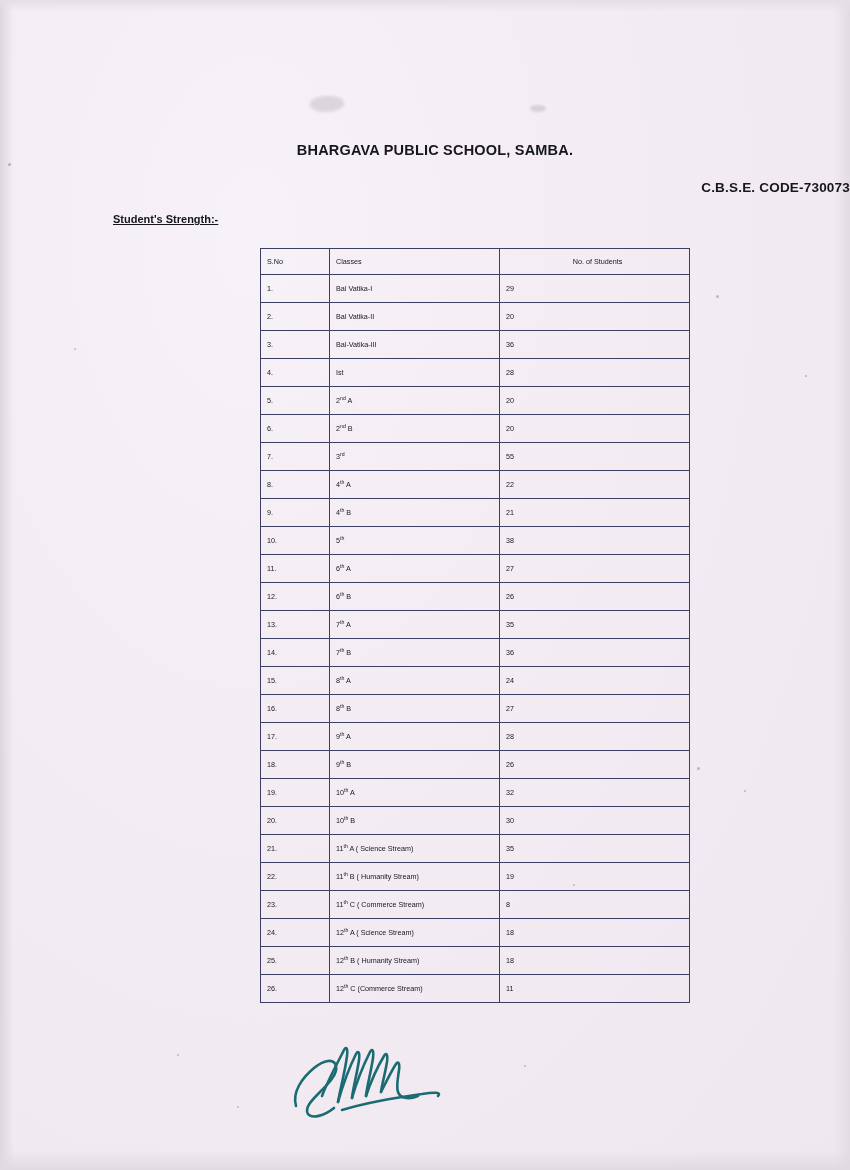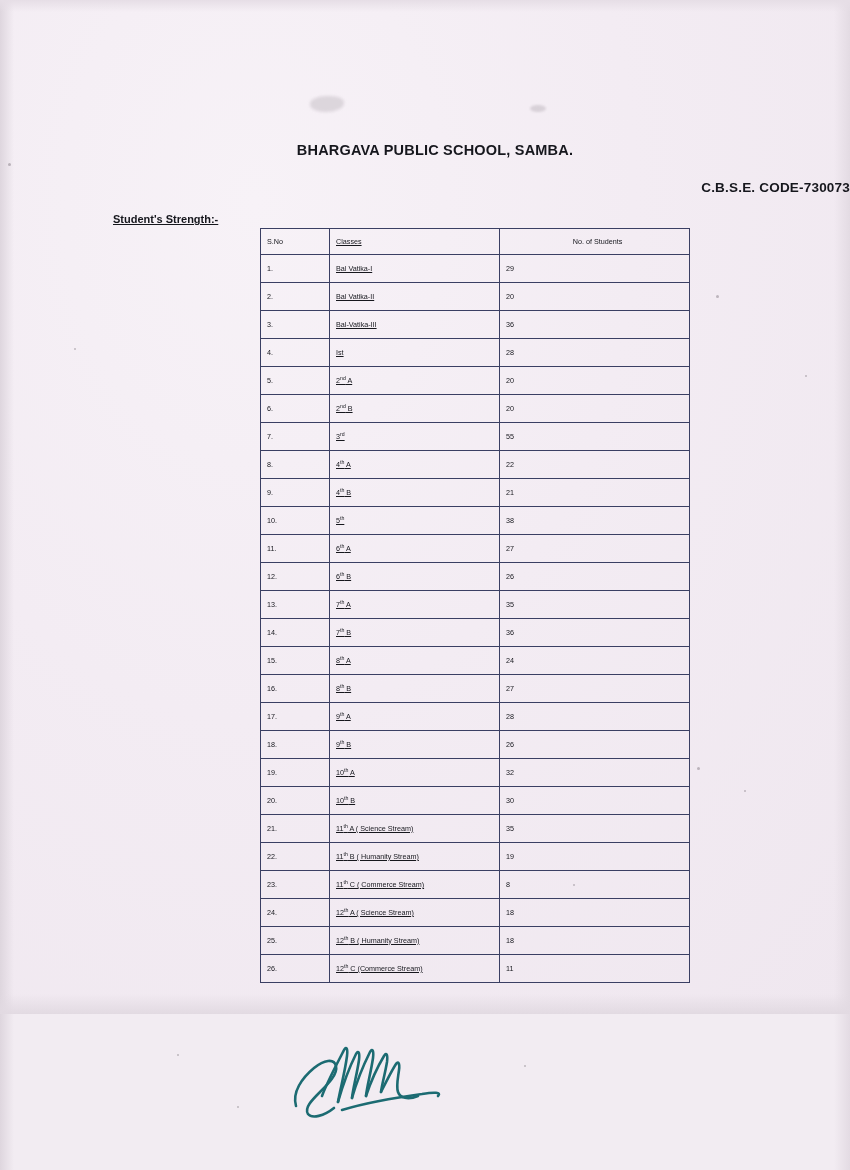--- a/index.html
+++ b/index.html
@@ -12,21 +12,21 @@
     background: #f2ecf2;
     font-family: "Liberation Sans", sans-serif;
     overflow: hidden;
     position: relative;
   }
   
   .page {
     position: absolute;
     left: 0; top: 0;
     width: 850px;
-    height: 1014px;
+    height: 1170px;
     background:
       radial-gradient(ellipse at 30% 20%, #f7f2f7 0%, #f3ecf3 45%, #efe7ef 100%);
   }
   .edge-left {
     position: absolute;
     left: 0; top: 0;
     width: 14px; height: 1170px;
     background: linear-gradient(to right, #ded6de, rgba(240,233,240,0));
   }
   .edge-right {
@@ -101,40 +101,40 @@
     font-size: 11px;
     font-weight: bold;
     color: #15161c;
     text-decoration: underline;
     margin-left: 13px;
   }
 
   table.strength {
     position: absolute;
     left: 260px;
-    top: 228px;
+    top: 248px;
     width: 408px;
     border-collapse: collapse;
     table-layout: fixed;
   }
   table.strength td {
     border: 1px solid #3a3f63;
     height: 27px;
     font-size: 7.2px;
     color: #16171d;
     padding: 0 0 0 6px;
     vertical-align: middle;
     line-height: 1.1;
   }
   table.strength tr.header td {
     font-size: 7.2px;
     height: 25px;
   }
   td.c-sno { width: 62px; }
-  td.c-class { width: 163px; text-decoration: underline; }
+  td.c-class { width: 163px; }
   td.c-count { width: 183px; vertical-align: top; padding-top: 4px; }
   td.c-count.hdr { vertical-align: middle; padding-top: 0; text-align: center; }
   sup { font-size: 5.2px; vertical-align: super; }
 
   .signature {
     position: absolute;
     left: 282px;
     top: 1022px;
     width: 170px;
     height: 100px;

